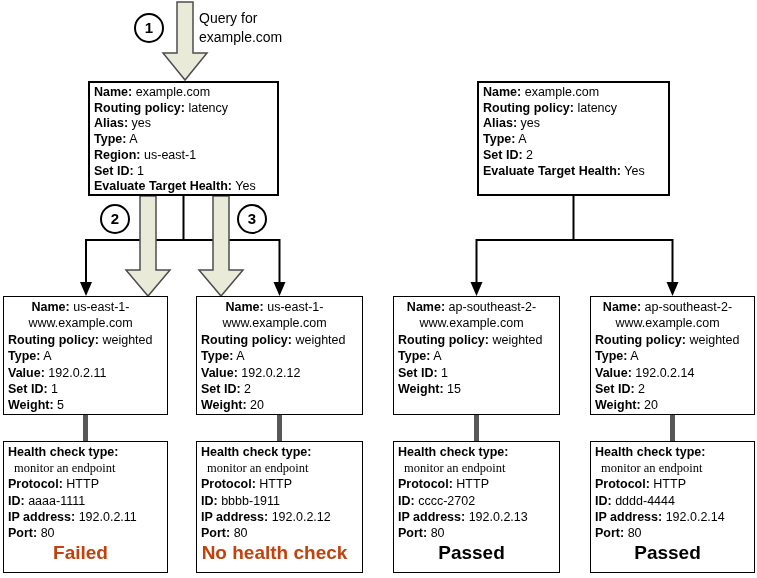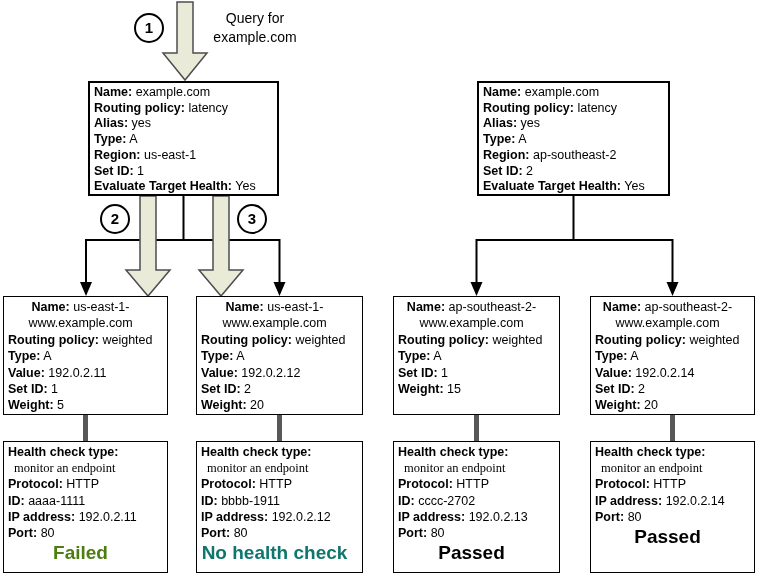--- a/index.html
+++ b/index.html
@@ -18,21 +18,21 @@
   .ln { white-space:nowrap; }
   .ln.wrap { white-space:normal;text-align:center; }
   .ln.indent { padding-left:6px;font-family:Liberation Serif, serif; }
   .b { font-weight:bold; }
   .status { font-size:19px; font-weight:bold; text-align:center; white-space:nowrap;
             margin-top:4px; }
   .badge { position:absolute; z-index:3; width:26px; height:26px; background:#fff;
            border:2px solid #000; border-radius:50%; font-weight:bold; font-size:15px;
            text-align:center; line-height:26px; }
   .query-text { position:absolute; z-index:2; left:199px; top:9px; width:112px;
-                text-align:center; font-size:14px; line-height:19px; }
+                text-align:left; font-size:14px; line-height:19px; }
 </style>
 </head>
 <body>
 
 <div class="canvas">
 
   <svg class="overlay" width="757" height="578" viewBox="0 0 757 578">
     <g>
       <path class="cline" d="M183.5,196 V240 M85,240 H280.5 M86,239 V284 M279.5,239 V284"></path>
       <polygon class="ah" points="80,282 92,282 86,296"></polygon>
@@ -71,21 +71,20 @@
     <div class="ln"><span class="b">Region:</span> <span>us-east-1</span></div>
     <div class="ln"><span class="b">Set ID:</span> <span>1</span></div>
     <div class="ln"><span class="b">Evaluate Target Health:</span> <span>Yes</span></div>
   </div>
 
   <div class="box" style="left:477px;top:81px;width:193px;height:115px">
     <div class="ln"><span class="b">Name:</span> <span>example.com</span></div>
     <div class="ln"><span class="b">Routing policy:</span> <span>latency</span></div>
     <div class="ln"><span class="b">Alias:</span> <span>yes</span></div>
     <div class="ln"><span class="b">Type:</span> <span>A</span></div>
-    <div class="ln"><span class="b">Region:</span> <span>ap-southeast-2</span></div>
     <div class="ln"><span class="b">Set ID:</span> <span>2</span></div>
     <div class="ln"><span class="b">Evaluate Target Health:</span> <span>Yes</span></div>
   </div>
 
   <div class="box mid" style="left:3px;top:296px;width:165px;height:119px">
     <div class="ln wrap"><span class="b">Name:</span> <span>us-east-1-www.example.com</span></div>
     <div class="ln"><span class="b">Routing policy:</span> <span>weighted</span></div>
     <div class="ln"><span class="b">Type:</span> <span>A</span></div>
     <div class="ln"><span class="b">Value:</span> <span>192.0.2.11</span></div>
     <div class="ln"><span class="b">Set ID:</span> <span>1</span></div>
@@ -118,45 +117,46 @@
     <div class="ln"><span class="b">Weight:</span> <span>20</span></div>
   </div>
 
   <div class="box hc" style="left:3px;top:441px;width:165px;height:132px">
     <div class="ln"><span class="b">Health check type:</span><span></span></div>
     <div class="ln indent"><span>monitor an endpoint</span></div>
     <div class="ln"><span class="b">Protocol:</span> <span>HTTP</span></div>
     <div class="ln"><span class="b">ID:</span> <span>aaaa-1111</span></div>
     <div class="ln"><span class="b">IP address:</span> <span>192.0.2.11</span></div>
     <div class="ln"><span class="b">Port:</span> <span>80</span></div>
-    <div class="status" style="color:#4d7c0f">Failed</div>
+    <div class="status" style="color:#c2410c">Failed</div>
   </div>
 
   <div class="box hc" style="left:196px;top:441px;width:167px;height:132px">
     <div class="ln"><span class="b">Health check type:</span><span></span></div>
     <div class="ln indent"><span>monitor an endpoint</span></div>
     <div class="ln"><span class="b">Protocol:</span> <span>HTTP</span></div>
     <div class="ln"><span class="b">ID:</span> <span>bbbb-1911</span></div>
     <div class="ln"><span class="b">IP address:</span> <span>192.0.2.12</span></div>
     <div class="ln"><span class="b">Port:</span> <span>80</span></div>
-    <div class="status" style="color:#0f766e">No health check</div>
+    <div class="status" style="color:#c2410c">No health check</div>
   </div>
 
   <div class="box hc" style="left:393px;top:441px;width:167px;height:132px">
     <div class="ln"><span class="b">Health check type:</span><span></span></div>
     <div class="ln indent"><span>monitor an endpoint</span></div>
     <div class="ln"><span class="b">Protocol:</span> <span>HTTP</span></div>
     <div class="ln"><span class="b">ID:</span> <span>cccc-2702</span></div>
     <div class="ln"><span class="b">IP address:</span> <span>192.0.2.13</span></div>
     <div class="ln"><span class="b">Port:</span> <span>80</span></div>
     <div class="status" style="color:#000000">Passed</div>
   </div>
 
   <div class="box hc" style="left:590px;top:441px;width:165px;height:132px">
     <div class="ln"><span class="b">Health check type:</span><span></span></div>
     <div class="ln indent"><span>monitor an endpoint</span></div>
     <div class="ln"><span class="b">Protocol:</span> <span>HTTP</span></div>
+    <div class="ln"><span class="b">ID:</span> <span>dddd-4444</span></div>
     <div class="ln"><span class="b">IP address:</span> <span>192.0.2.14</span></div>
     <div class="ln"><span class="b">Port:</span> <span>80</span></div>
     <div class="status" style="color:#000000">Passed</div>
   </div>
 
 </div>
 
 </body></html>

